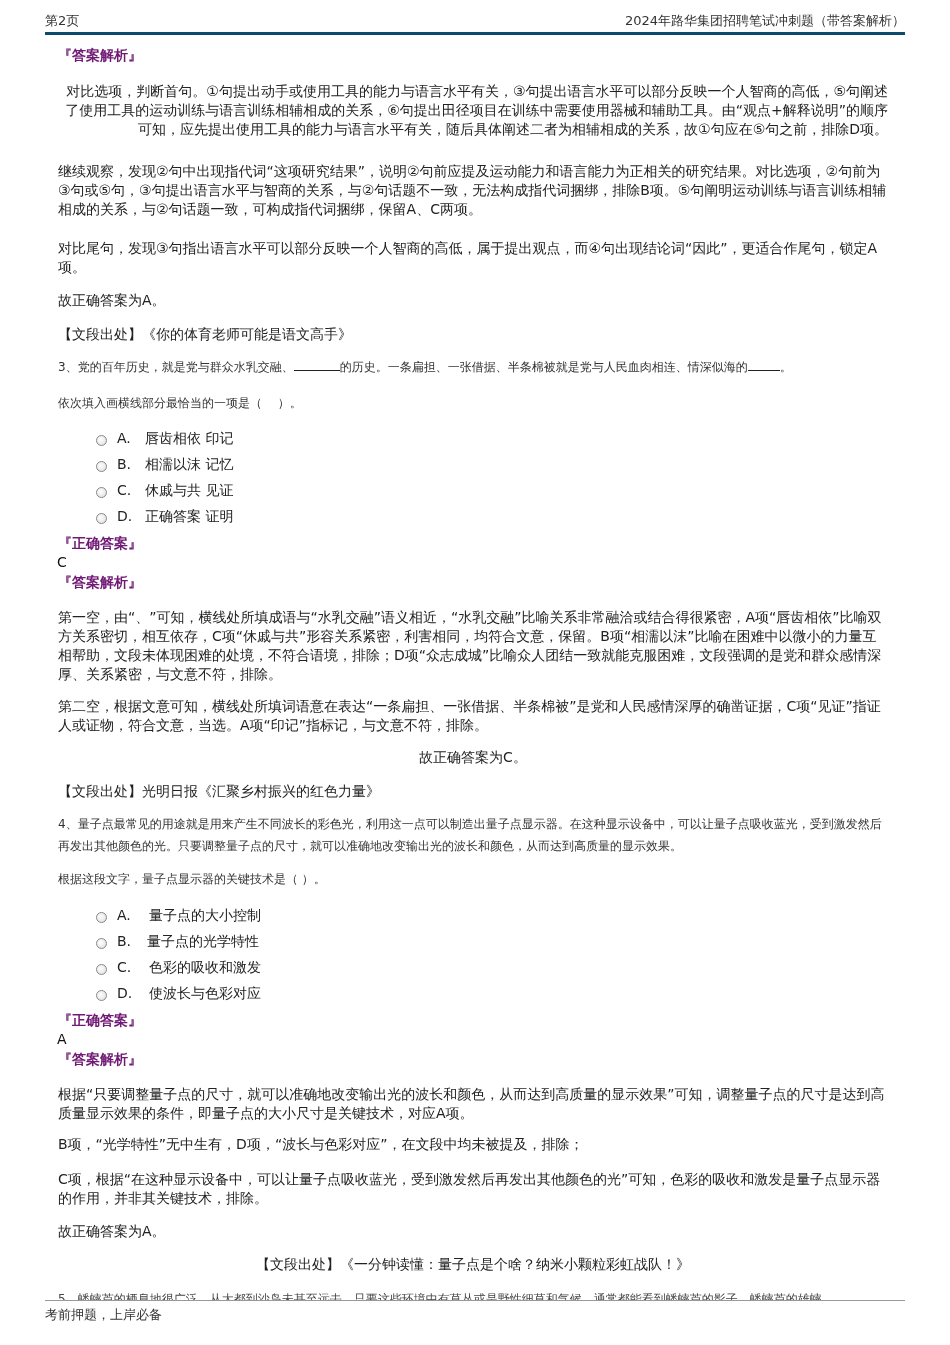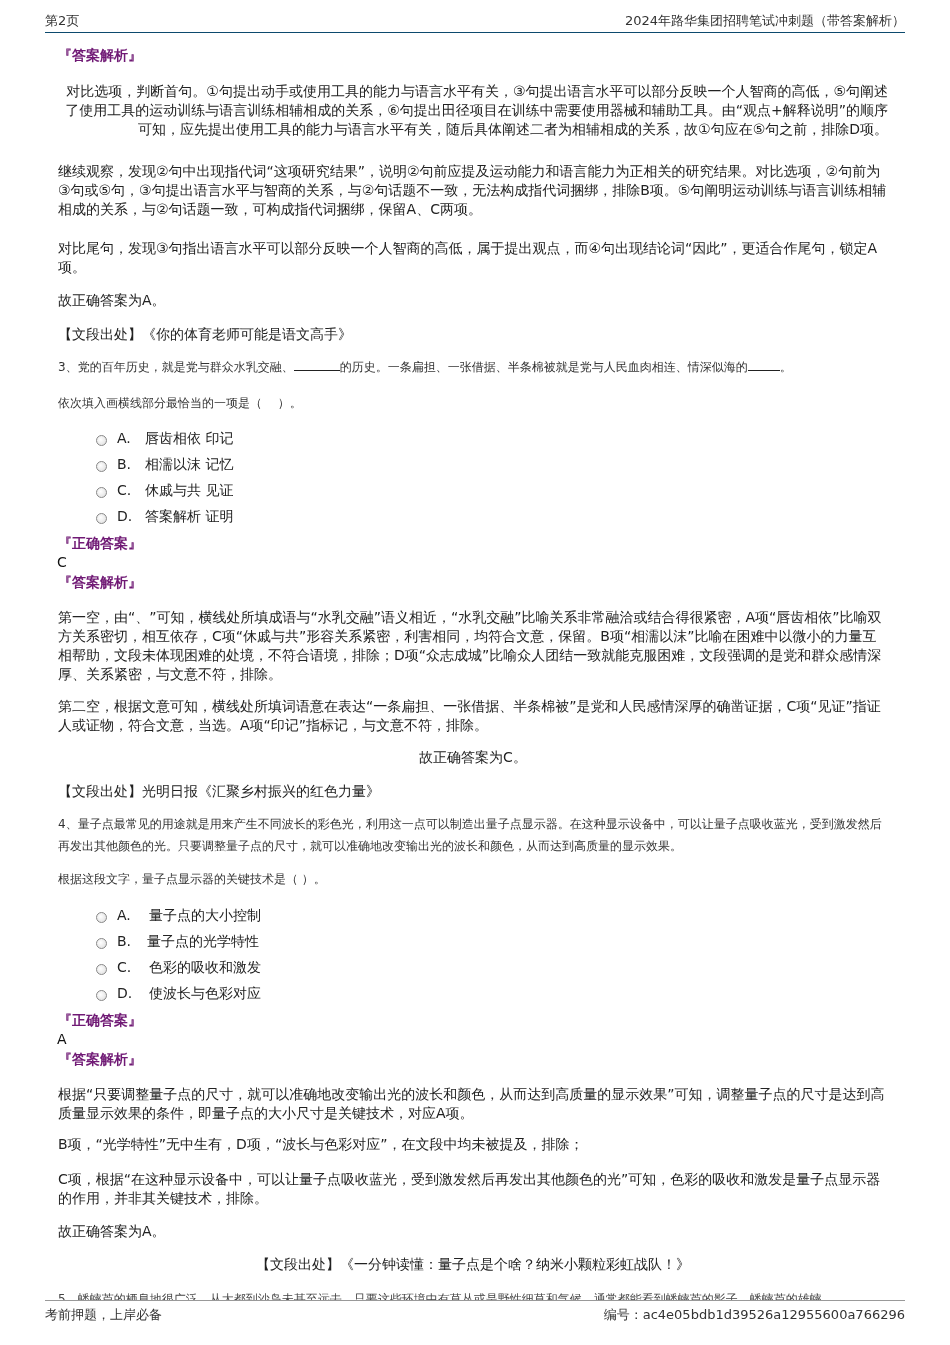--- a/index.html
+++ b/index.html
@@ -3,21 +3,21 @@
   <meta charset="utf-8">
   <style>
     html, body { margin: 0; padding: 0; background: #ffffff; }
     body {
       width: 950px; height: 1345px; position: relative; overflow: hidden;
       font-family: "DejaVu Sans", "Liberation Sans", sans-serif;
       color: #222;
     }
     .page-header {
       position: absolute; left: 45px; top: 10px; width: 860px; height: 22px;
-      border-bottom: 1px solid #0c4a6e;
+      border-bottom: 3px solid #0c4a6e;
       font-size: 13px; color: #333;
     }
     .page-header .left { position: absolute; left: 0; top: 2px; }
     .page-header .right { position: absolute; right: 0; top: 2px; }
     .content {
       position: absolute; left: 58px; top: 40px; width: 830px;
       font-size: 14px; line-height: 19px; color: #222;
     }
     .block { position: absolute; left: 0; width: 830px; }
     .para { margin: 0; }
@@ -91,21 +91,21 @@
       <span>相濡以沫 记忆</span>
     </div>
     <div class="option">
       <span class="radio"></span>
       <span class="opt-letter">C.</span>
       <span>休戚与共 见证</span>
     </div>
     <div class="option">
       <span class="radio"></span>
       <span class="opt-letter">D.</span>
-      <span>答案解析 证明</span>
+      <span>正确答案 证明</span>
     </div>
   </div>
 
   <div class="block bracket" style="top:494px;">『正确答案』</div>
   <div class="block answer-letter" style="top:513px; left:-1px;">C</div>
   <div class="block bracket" style="top:533px;">『答案解析』</div>
 
   <div class="block" style="top:568px;">
     <p class="para">第一空，由“、”可知，横线处所填成语与“水乳交融”语义相近，“水乳交融”比喻关系非常融洽或结合得很紧密，A项“唇齿相依”比喻双方关系密切，相互依存，C项“休戚与共”形容关系紧密，利害相同，均符合文意，保留。B项“相濡以沫”比喻在困难中以微小的力量互相帮助，文段未体现困难的处境，不符合语境，排除；D项“众志成城”比喻众人团结一致就能克服困难，文段强调的是党和群众感情深厚、关系紧密，与文意不符，排除。</p>
   </div>
@@ -161,16 +161,13 @@
   </div>
   <div class="block" style="top:1215px;text-align:center;">【文段出处】《一分钟读懂：量子点是个啥？纳米小颗粒彩虹战队！》</div>
 </div>
 
 <div class="cut-line">
   <span>5、蟋蟀芦的栖息地很广泛，从大都到沙岛未甚至远去，只要这些环境中有草丛或是野性细草和气候，通常都能看到蟋蟀芦的影子，蟋蟀芦的雄蟀</span>
 </div>
 
 <div class="page-footer">
   <span class="left">考前押题，上岸必备</span>
-  <span class="right">
-    <span>编号：</span><span>ac4e05bdb1d39526a12955600a766296</span>
-  </span>
 </div>
 
 </body></html>

